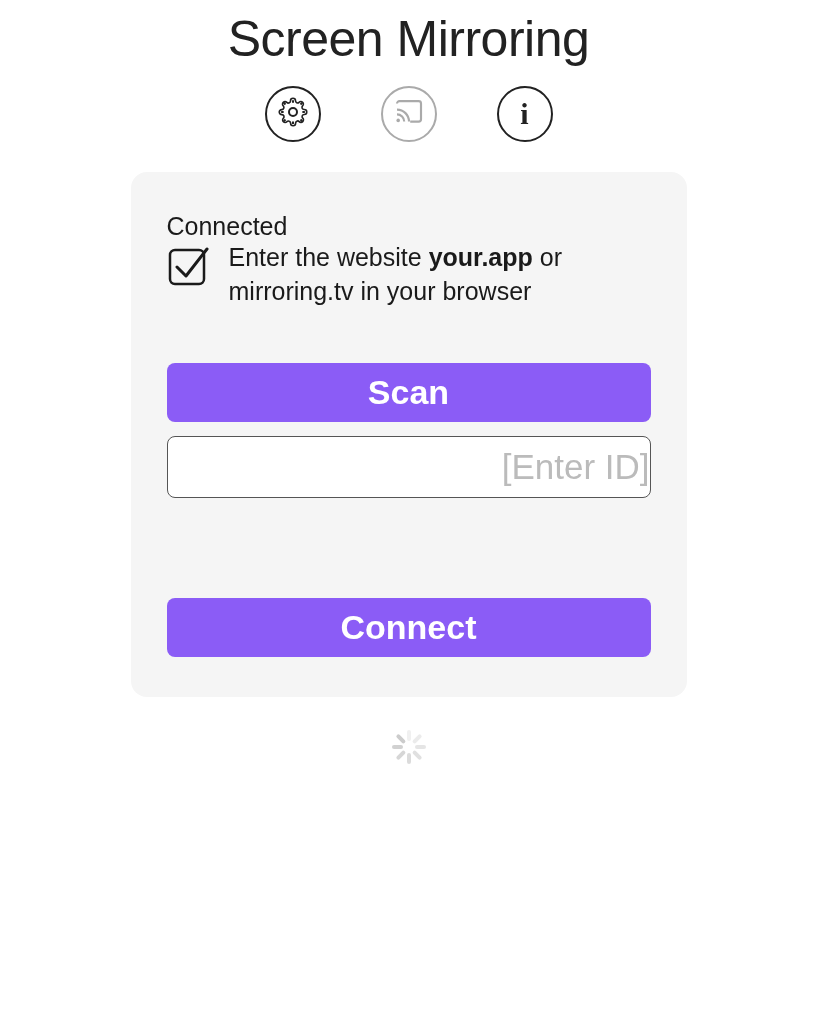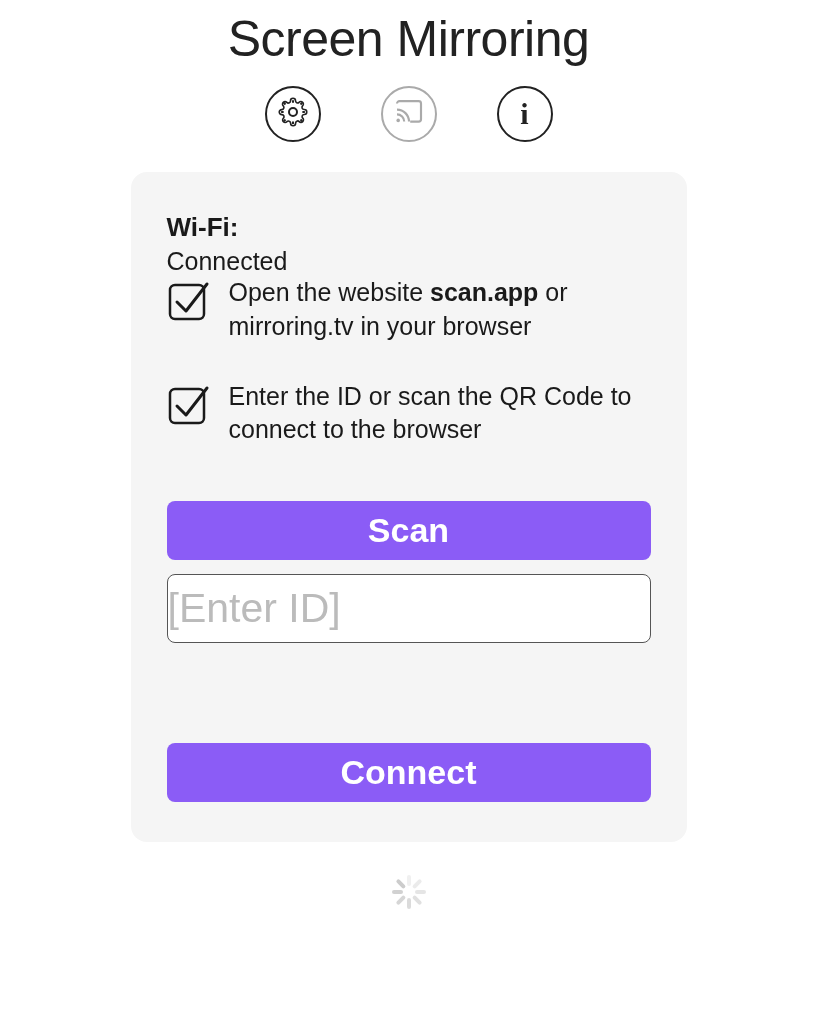--- a/index.html
+++ b/index.html
@@ -100,22 +100,22 @@
       margin-top: 18px;
     }
     .btn-connect {
       margin-top: 100px;
     }
     .input-id {
       width: 100%;
       background: #fff;
       border: 1.5px solid #555;
       border-radius: 8px;
-      font-size: 41px;
-      text-align: left;
+      font-size: 35px;
+      text-align: right;
       color: #ec4899;
       padding: 10px 0;
       margin-top: 14px;
       outline: none;
     }
     .input-id::placeholder {
       color: #bbb;
     }
     .spinner {
       margin-top: 30px;
@@ -176,44 +176,34 @@
         </svg>
       </span>
     </div>
 
     <div class="icon-circle">
       <span class="info-i">i</span>
     </div>
   </div>
 
   <div class="card">
-    <div class="wifi-label">Wi-Fi:</div>
     <div class="wifi-status">Connected</div>
 
     <div class="step">
       <span>
         <svg class="checkbox-svg" viewBox="0 0 44 44">
           <rect x="3" y="7" width="34" height="34" rx="5" fill="none" stroke="#1a1a1a" stroke-width="2.5"></rect>
           <path d="M10 24 L19 33 L40 6" fill="none" stroke="#1a1a1a" stroke-width="3" stroke-linecap="round" stroke-linejoin="round"></path>
         </svg>
       </span>
       <div class="step-text">
-        <span>Open the website </span><span class="bold">scan.app</span><span> or mirroring.tv in your browser</span>
+        <span>Enter the website </span><span class="bold">your.app</span><span> or mirroring.tv in your browser</span>
       </div>
     </div>
 
-    <div class="step">
-      <span>
-        <svg class="checkbox-svg" viewBox="0 0 44 44">
-          <rect x="3" y="7" width="34" height="34" rx="5" fill="none" stroke="#1a1a1a" stroke-width="2.5"></rect>
-          <path d="M10 24 L19 33 L40 6" fill="none" stroke="#1a1a1a" stroke-width="3" stroke-linecap="round" stroke-linejoin="round"></path>
-        </svg>
-      </span>
-      <div class="step-text">Enter the ID or scan the QR Code to connect to the browser</div>
-    </div>
 
     <button class="btn">Scan</button>
 
     <input class="input-id" type="text" placeholder="[Enter ID]" style="">
 
     <button class="btn btn-connect">Connect</button>
   </div>
 
   <div class="spinner">
     <div></div>

